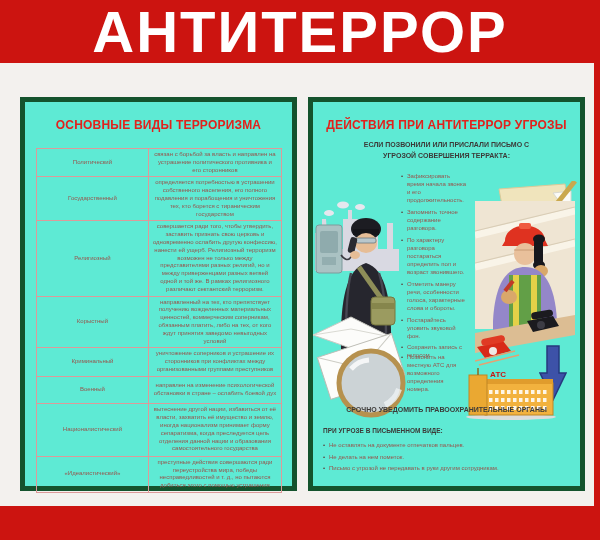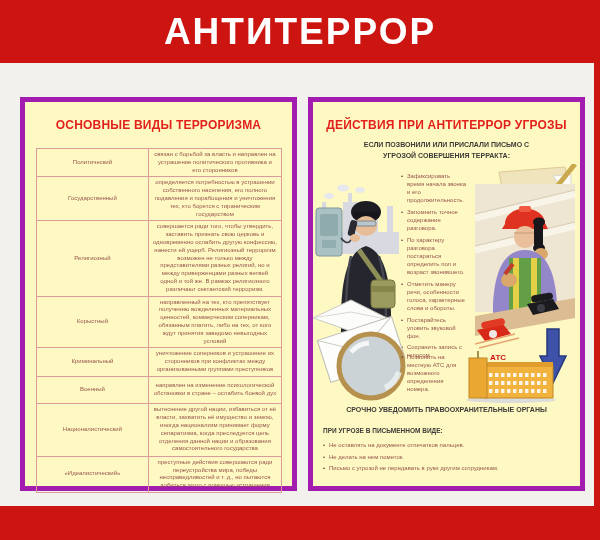--- a/index.html
+++ b/index.html
@@ -8,28 +8,28 @@
     background:#f3f1ee;
     font-family:"Liberation Sans", sans-serif;
   }
   .poster{position:absolute;inset:0;}
   
   .header-band{
     position:absolute;left:0;top:0;width:600px;height:63px;
     background:#cc1410;display:flex;align-items:center;justify-content:center;
   }
   .header-title{
-    color:#ffffff;font-size:37px;font-weight:800;letter-spacing:2px;line-height:1;
+    color:#ffffff;font-size:58px;font-weight:800;letter-spacing:2px;line-height:1;
   }
   .bottom-band{position:absolute;left:0;bottom:0;width:600px;height:34px;background:#cc1410;}
   .right-edge-band{position:absolute;right:0;top:63px;bottom:0;width:6px;background:#cc1410;}
   
   .panel{
     position:absolute;top:97px;width:267px;height:384px;
-    background:#fef9c3;border:5px solid #a21caf;
+    background:#5eead4;border:5px solid #14532d;
   }
   .left-panel{left:20px;}
   .right-panel{left:308px;}
   .panel-title{
     position:absolute;left:0;right:0;top:16px;margin:0;text-align:center;
     color:#e2211c;font-size:12px;font-weight:800;letter-spacing:0.2px;
   }
   
   .types-table{
     position:absolute;left:11px;top:46px;width:246px;
@@ -67,21 +67,21 @@
     position:absolute;left:0;right:0;top:304px;text-align:center;
     color:#3c3a38;font-size:7px;font-weight:700;
   }
   .written-heading{
     position:absolute;left:10px;top:325px;
     color:#3c3a38;font-size:6.5px;font-weight:700;
   }
   .written-bullets{position:absolute;left:10px;top:339px;width:230px;}
   .written-bullets li{margin-bottom:7px;color:#6b4a44;}
   
-  .ill{position:absolute;}
+  .ill{position:absolute;margin-top:17px;}
   .ill-payphone{left:0px;top:66px;width:88px;height:164px;}
   .ill-paper{left:182px;top:62px;width:82px;height:42px;}
   .ill-worker{left:162px;top:82px;width:100px;height:168px;}
   .ill-envelope{left:2px;top:198px;width:108px;height:105px;}
   .ill-building{left:152px;top:248px;width:92px;height:54px;}
   .ill-arrow{left:226px;top:226px;width:28px;height:56px;}
 </style>
 </head>
 <body>
 

